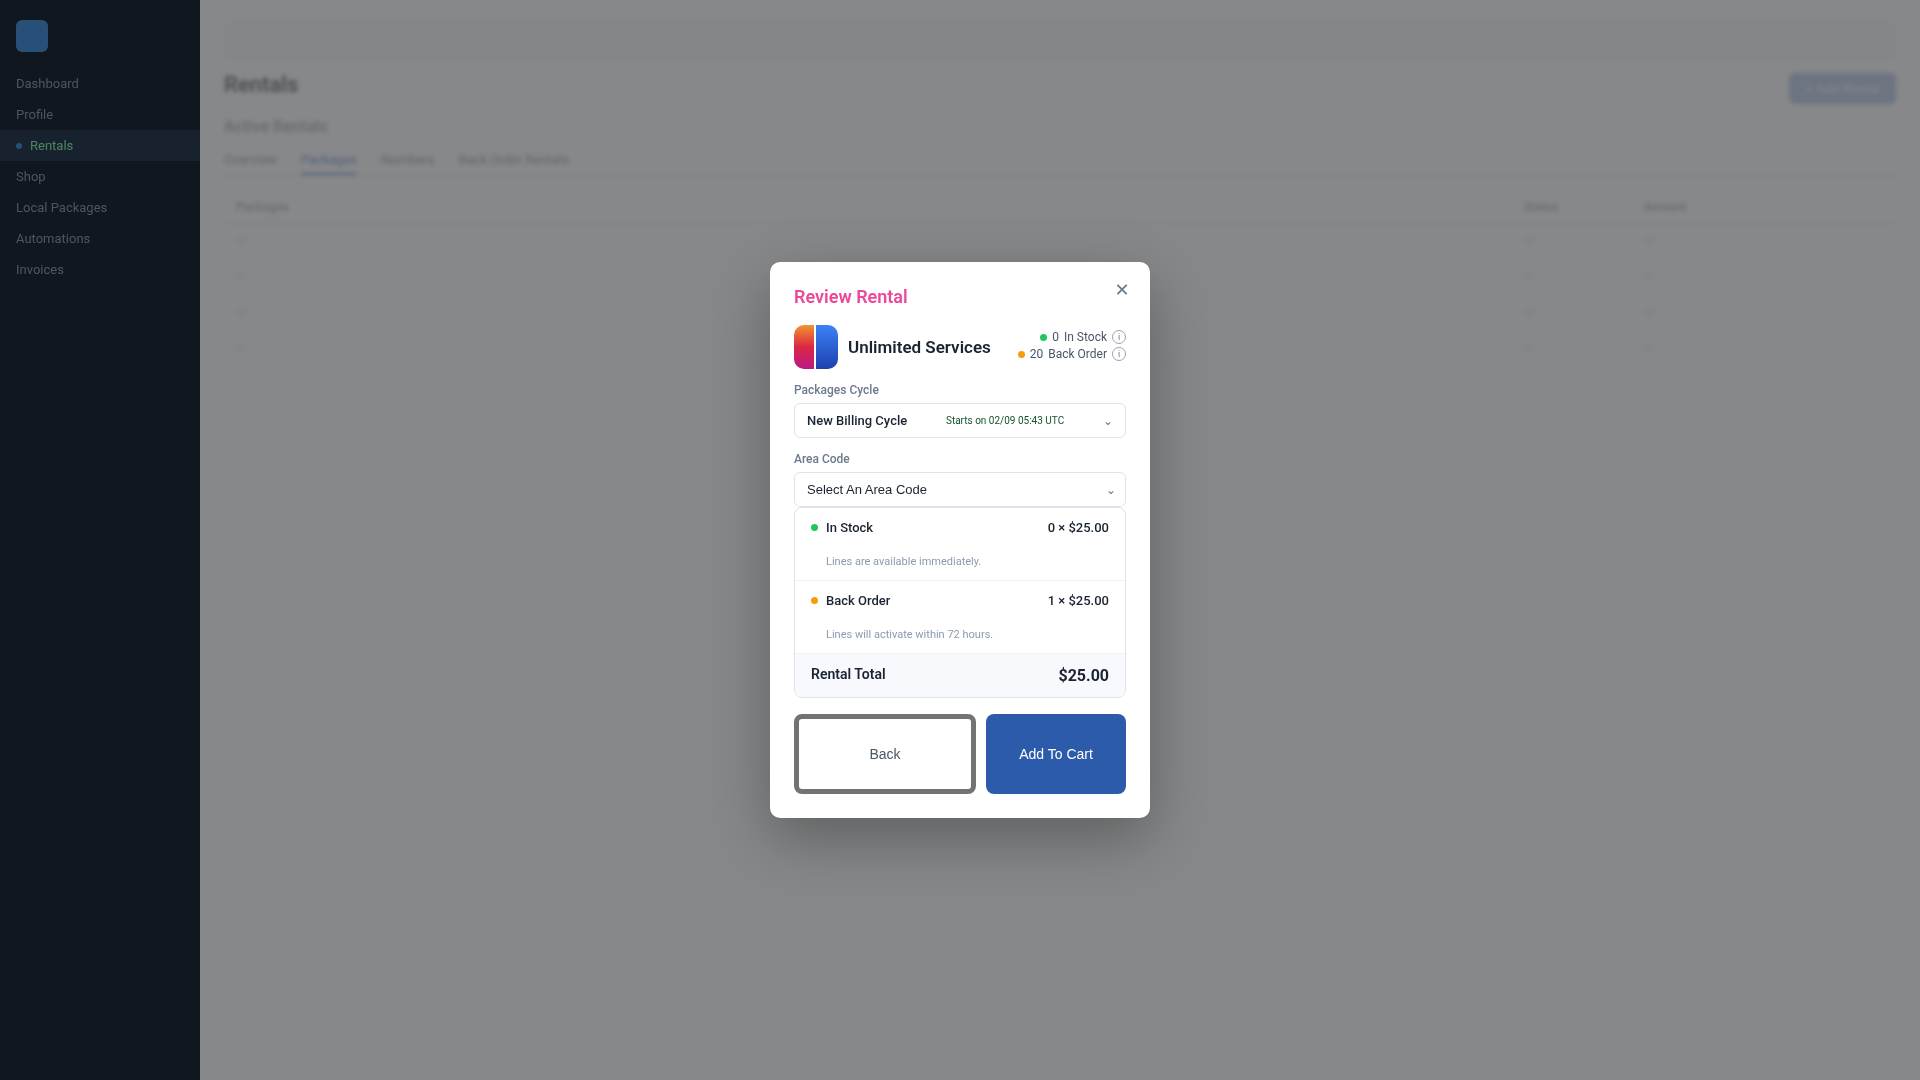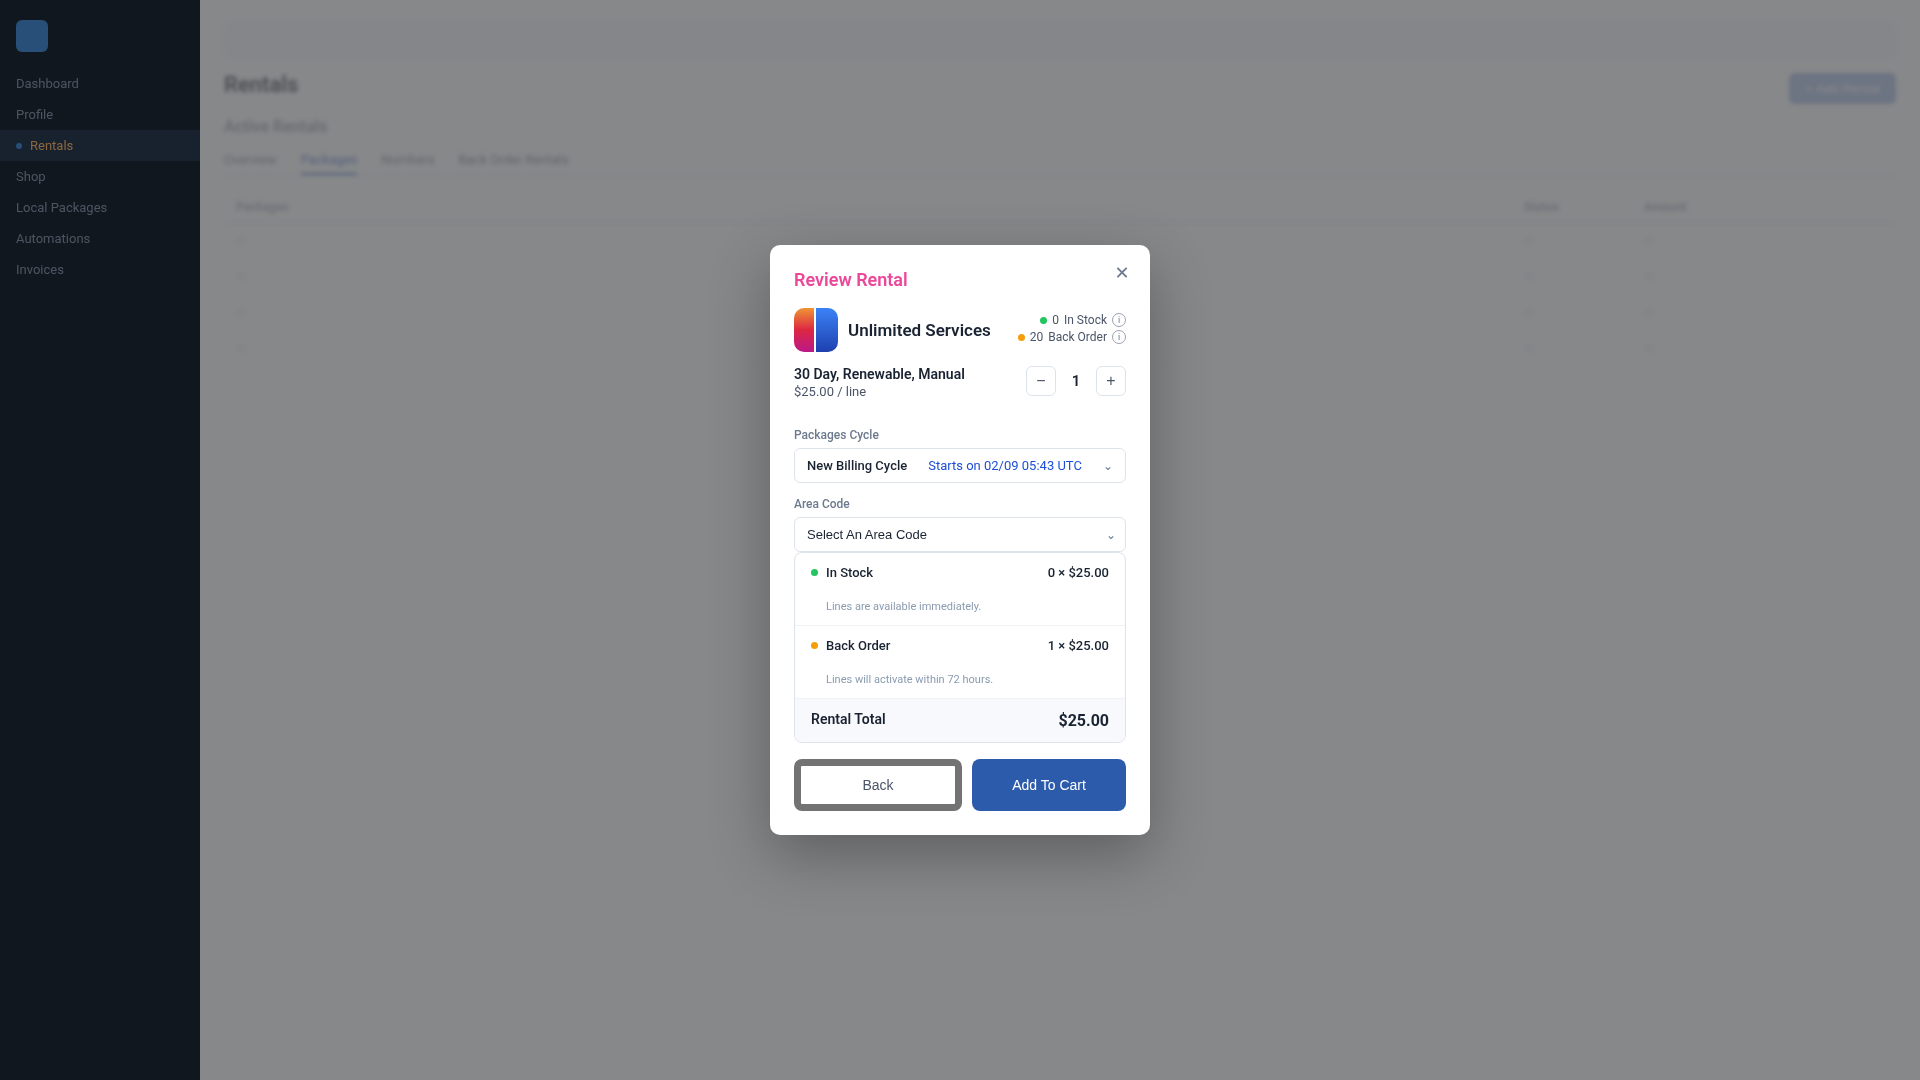--- a/index.html
+++ b/index.html
@@ -47,21 +47,21 @@
     .sidebar-item {
       padding: 8px 16px;
       color: #8a9bb0;
       font-size: 13px;
       cursor: pointer;
       display: flex;
       align-items: center;
       gap: 8px;
     }
     .sidebar-item.active {
-      color: #fdba74;
+      color: #86efac;
       background: #2d3f54;
     }
     .sidebar-item-dot {
       width: 6px;
       height: 6px;
       border-radius: 50%;
       background: #4a90d9;
       flex-shrink: 0;
     }
 
@@ -359,22 +359,22 @@
       font-size: 13px;
       color: #1a2332;
       background: #fff;
     }
 
     .billing-cycle-tag {
       font-weight: 500;
     }
 
     .billing-cycle-date {
-      color: #1d4ed8;
-      font-size: 13px;
+      color: #14532d;
+      font-size: 10px;
     }
 
     .area-code-row {
     }
 
     
     .summary-box {
       border: 1px solid #dde3ec;
       border-radius: 8px;
       overflow: hidden;
@@ -495,22 +495,22 @@
     }
 
     
     .modal-footer {
       display: flex;
       gap: 10px;
     }
 
     .btn-back {
       flex: 1;
-      padding: 11px;
-      border: 7px solid #737373;
+      padding: 27px;
+      border: 5px solid #737373;
       border-radius: 8px;
       background: #fff;
       font-size: 14px;
       font-weight: 500;
       color: #4a5568;
       cursor: pointer;
     }
 
     .btn-add-cart {
       flex: 1;
@@ -631,31 +631,20 @@
         </div>
         <div class="stock-row">
           <div class="dot-orange"></div>
           <span class="stock-label">20</span>
           <span class="stock-label">Back Order</span>
           <span class="info-icon">i</span>
         </div>
       </div>
     </div>
 
-    <div class="plan-qty-row">
-      <div>
-        <div class="plan-title">30 Day, Renewable, Manual</div>
-        <div class="plan-price">$25.00 / line</div>
-      </div>
-      <div class="quantity-row">
-        <button class="qty-btn">−</button>
-        <span class="qty-value">1</span>
-        <button class="qty-btn">+</button>
-      </div>
-    </div>
 
     <div class="billing-cycle-row">
       <div class="label">Packages Cycle</div>
       <div class="billing-cycle-display">
         <span class="billing-cycle-tag">New Billing Cycle</span>
         <span class="billing-cycle-date">Starts on 02/09 05:43 UTC</span>
         <span style="color:#6b7a8d; font-size:12px;">⌄</span>
       </div>
     </div>
 

